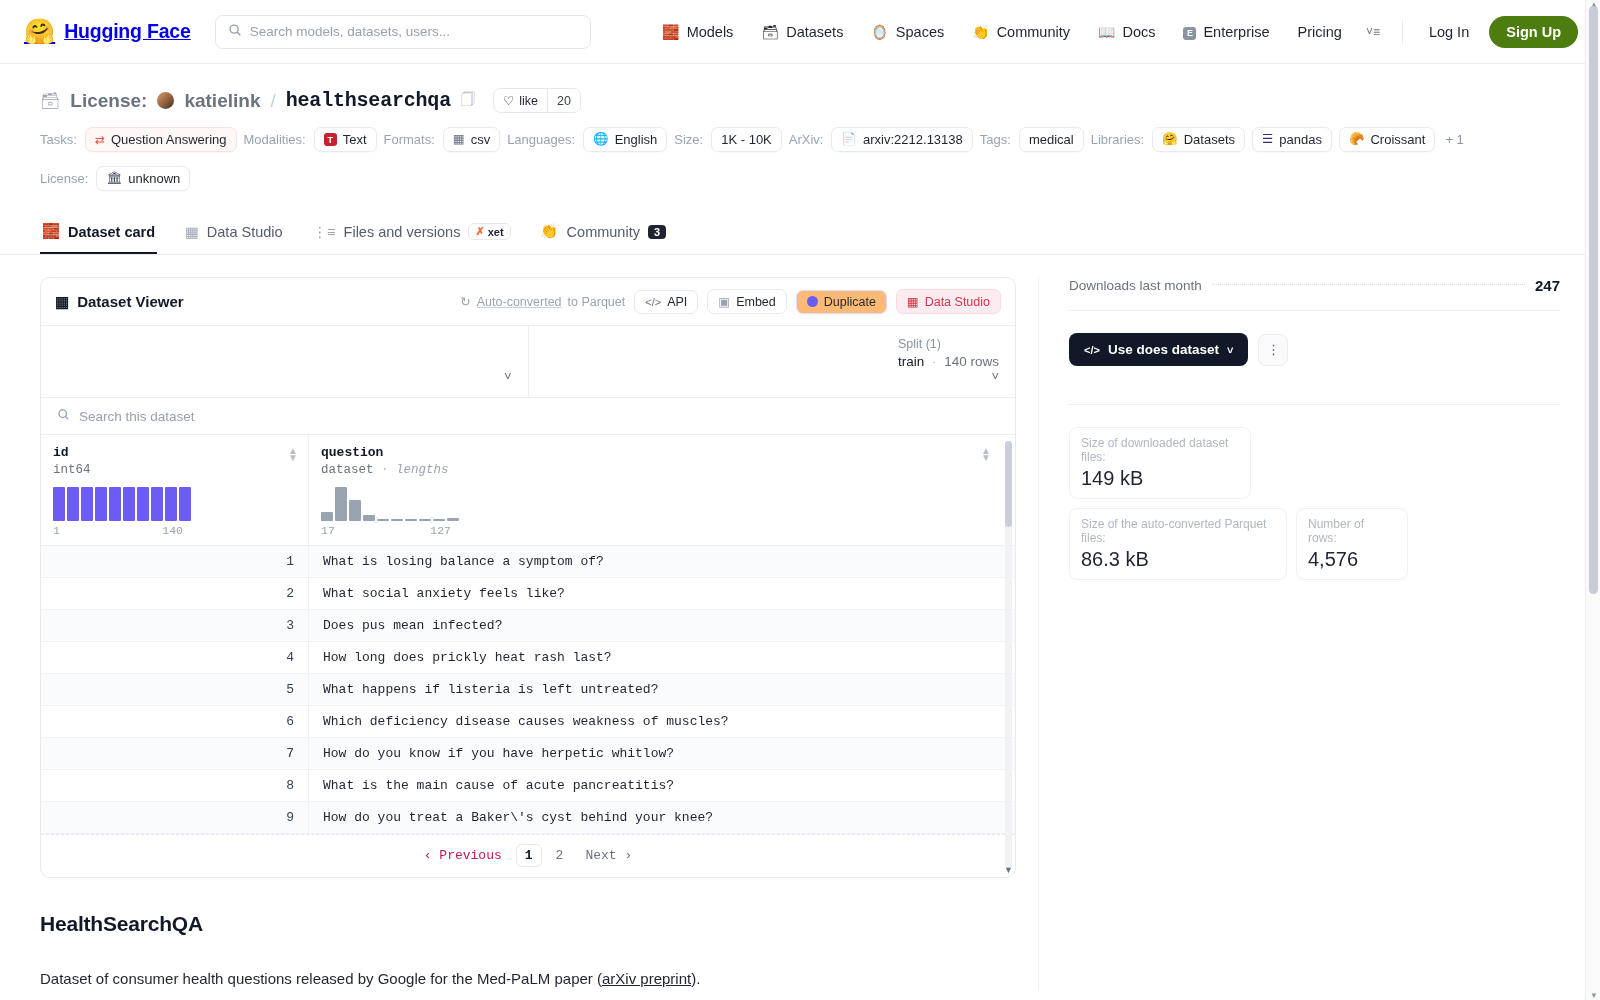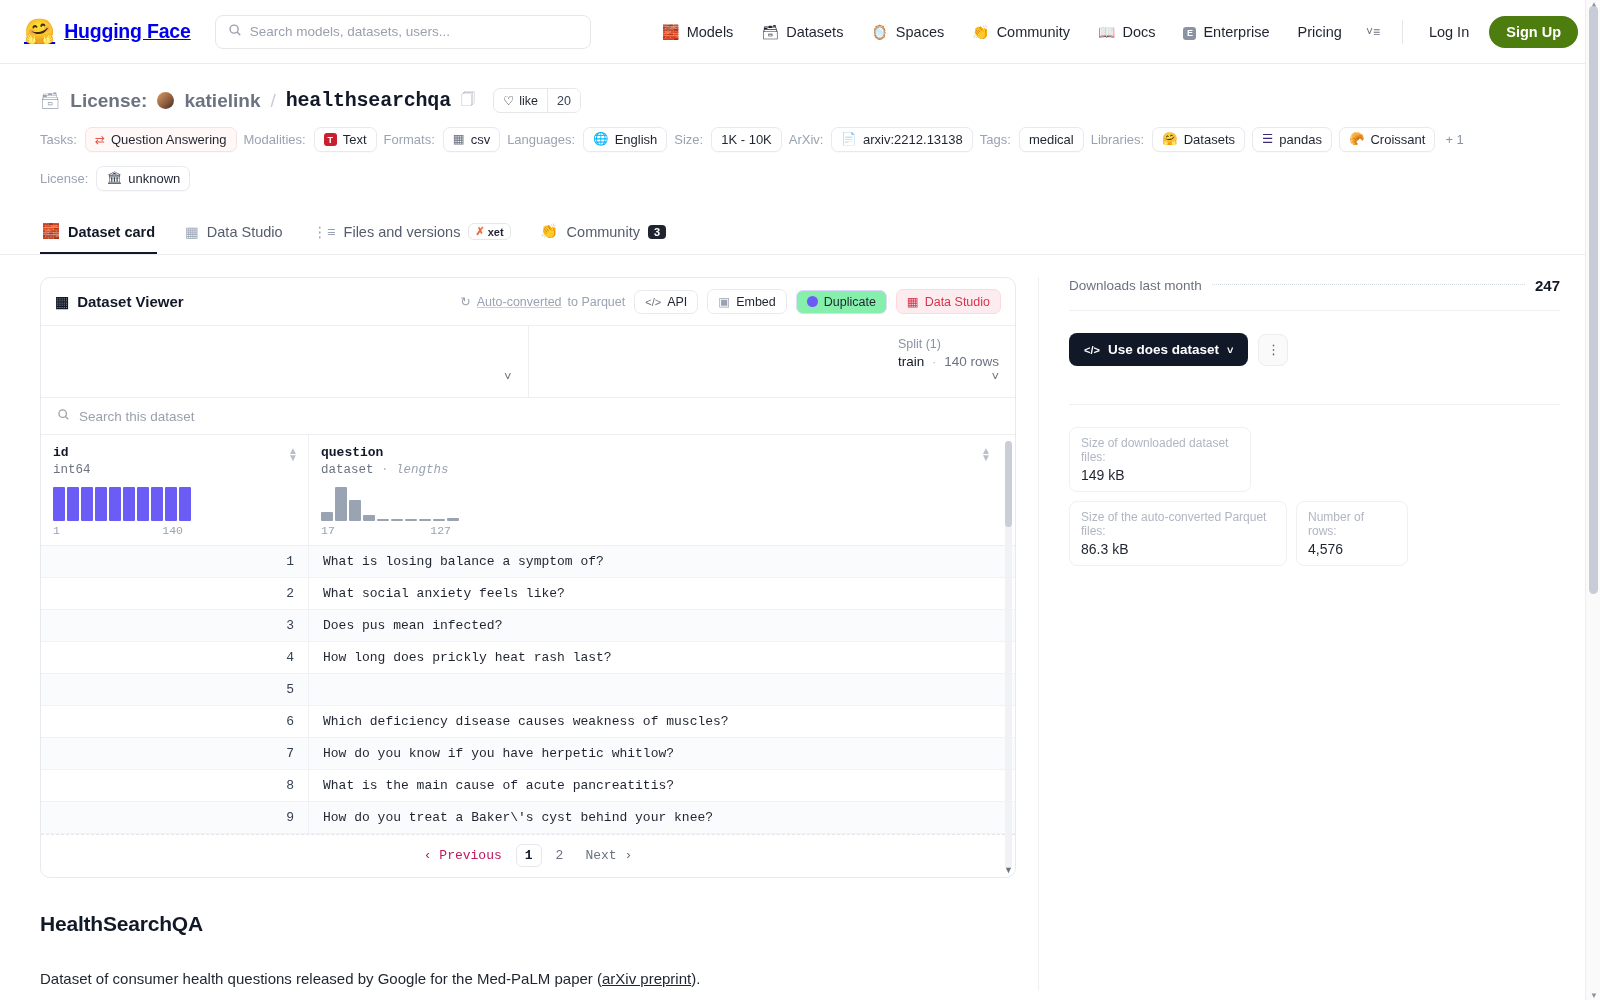--- a/index.html
+++ b/index.html
@@ -101,21 +101,21 @@
   
   .viewer { border: 1px solid #e8e9ee; border-radius: 10px; overflow: hidden; background:#fff; }
   .viewer-head { display:flex; align-items:center; padding: 11px 14px; }
   .viewer-title { display:flex; align-items:center; gap:8px; font-size:15px; font-weight:700; }
   .vh-right { margin-left:auto; display:flex; align-items:center; gap:9px; }
   .autoconv { display:flex; align-items:center; gap:6px; font-size:12.5px; color:#9aa3b2; }
   .autoconv u { text-decoration: underline; text-decoration-color:#c9ced9; }
   .vbtn { display:inline-flex; align-items:center; gap:6px; border:1px solid #e8e9ee;
           border-radius:7px; padding:4px 10px; font-size:12.5px; color:#1f2430; background:#fff;
           cursor:pointer; }
-  .vbtn.dup { background:#86efac; border-color:#ddd9ff; color:#1f2430; }
+  .vbtn.dup { background:#fdba74; border-color:#ddd9ff; color:#1f2430; }
   .vbtn.studio { background:#fdecef; border-color:#fbd9de; color:#d8344d; }
   .dot-purple { width:11px;height:11px;border-radius:50%;background:#6b5cf6;display:inline-block;}
 
   .selectors { display:flex; border-top:1px solid #eceef2; }
   .sel { flex:1; padding: 11px 16px; display:flex; align-items:flex-end; }
   .sel + .sel { border-left:1px solid #eceef2;flex-direction:column; }
   .sel-inner { flex:1; }
   .sel-label { font-size:12.5px; color:#8b93a3; margin-bottom:3px; }
   .sel-val { font-size:13.5px; color:#111827; }
   .sel-val .dotsep { color:#b9bfca; margin:0 4px; }
@@ -179,21 +179,21 @@
   .use-btn { background:#111827; color:#fff; border:none; border-radius:8px;
              padding:9px 15px; font-size:13.5px; font-weight:700; display:flex;
              align-items:center; gap:8px; cursor:pointer; }
   .kebab { width:30px; height:32px; border:1px solid #ececf1; border-radius:8px;
            background:#fafafb; color:#4b5563; display:flex; align-items:center;
            justify-content:center; font-size:13px; cursor:pointer; }
   .stat-grid { margin-top:38px; display:flex; flex-direction:column; gap:9px;
                border-top:1px solid #f0f0f3; padding-top:22px; }
   .stat-box { border:1px solid #f0f0f3; border-radius:8px; padding:8px 11px; display:inline-block; }
   .stat-k { font-size:12px; color:#b0b6c1; }
-  .stat-v { font-size:14px; color:#1f2430; margin-top:3px; }
+  .stat-v { font-size:20px; color:#1f2430; margin-top:3px; }
   .stat-row2 { display:flex; gap:9px; }
 
   
   .winscroll { position:fixed; right:0; top:0; bottom:0; width:15px; background:#fafafa;
                border-left:1px solid #eceef2; }
   .winscroll .thumb { position:absolute; top:6px; left:3px; width:9px; height:588px;
                       background:#c7ccd6; border-radius:5px; }
   .winscroll .up, .winscroll .dn { position:absolute; left:4px; color:#8b93a3; font-size:8px; }
   .winscroll .up { top: 0px; } .winscroll .dn { bottom: 0px; }
 </style>
@@ -485,20 +485,21 @@
             <div class="row alt">
               <div class="cell-id">3</div>
               <div class="cell-q">Does pus mean infected?</div>
             </div>
             <div class="row">
               <div class="cell-id">4</div>
               <div class="cell-q">How long does prickly heat rash last?</div>
             </div>
             <div class="row alt">
               <div class="cell-id">5</div>
+              <div class="cell-q">What happens if listeria is left untreated?</div>
             </div>
             <div class="row">
               <div class="cell-id">6</div>
               <div class="cell-q">Which deficiency disease causes weakness of muscles?</div>
             </div>
             <div class="row alt">
               <div class="cell-id">7</div>
               <div class="cell-q">How do you know if you have herpetic whitlow?</div>
             </div>
             <div class="row">

